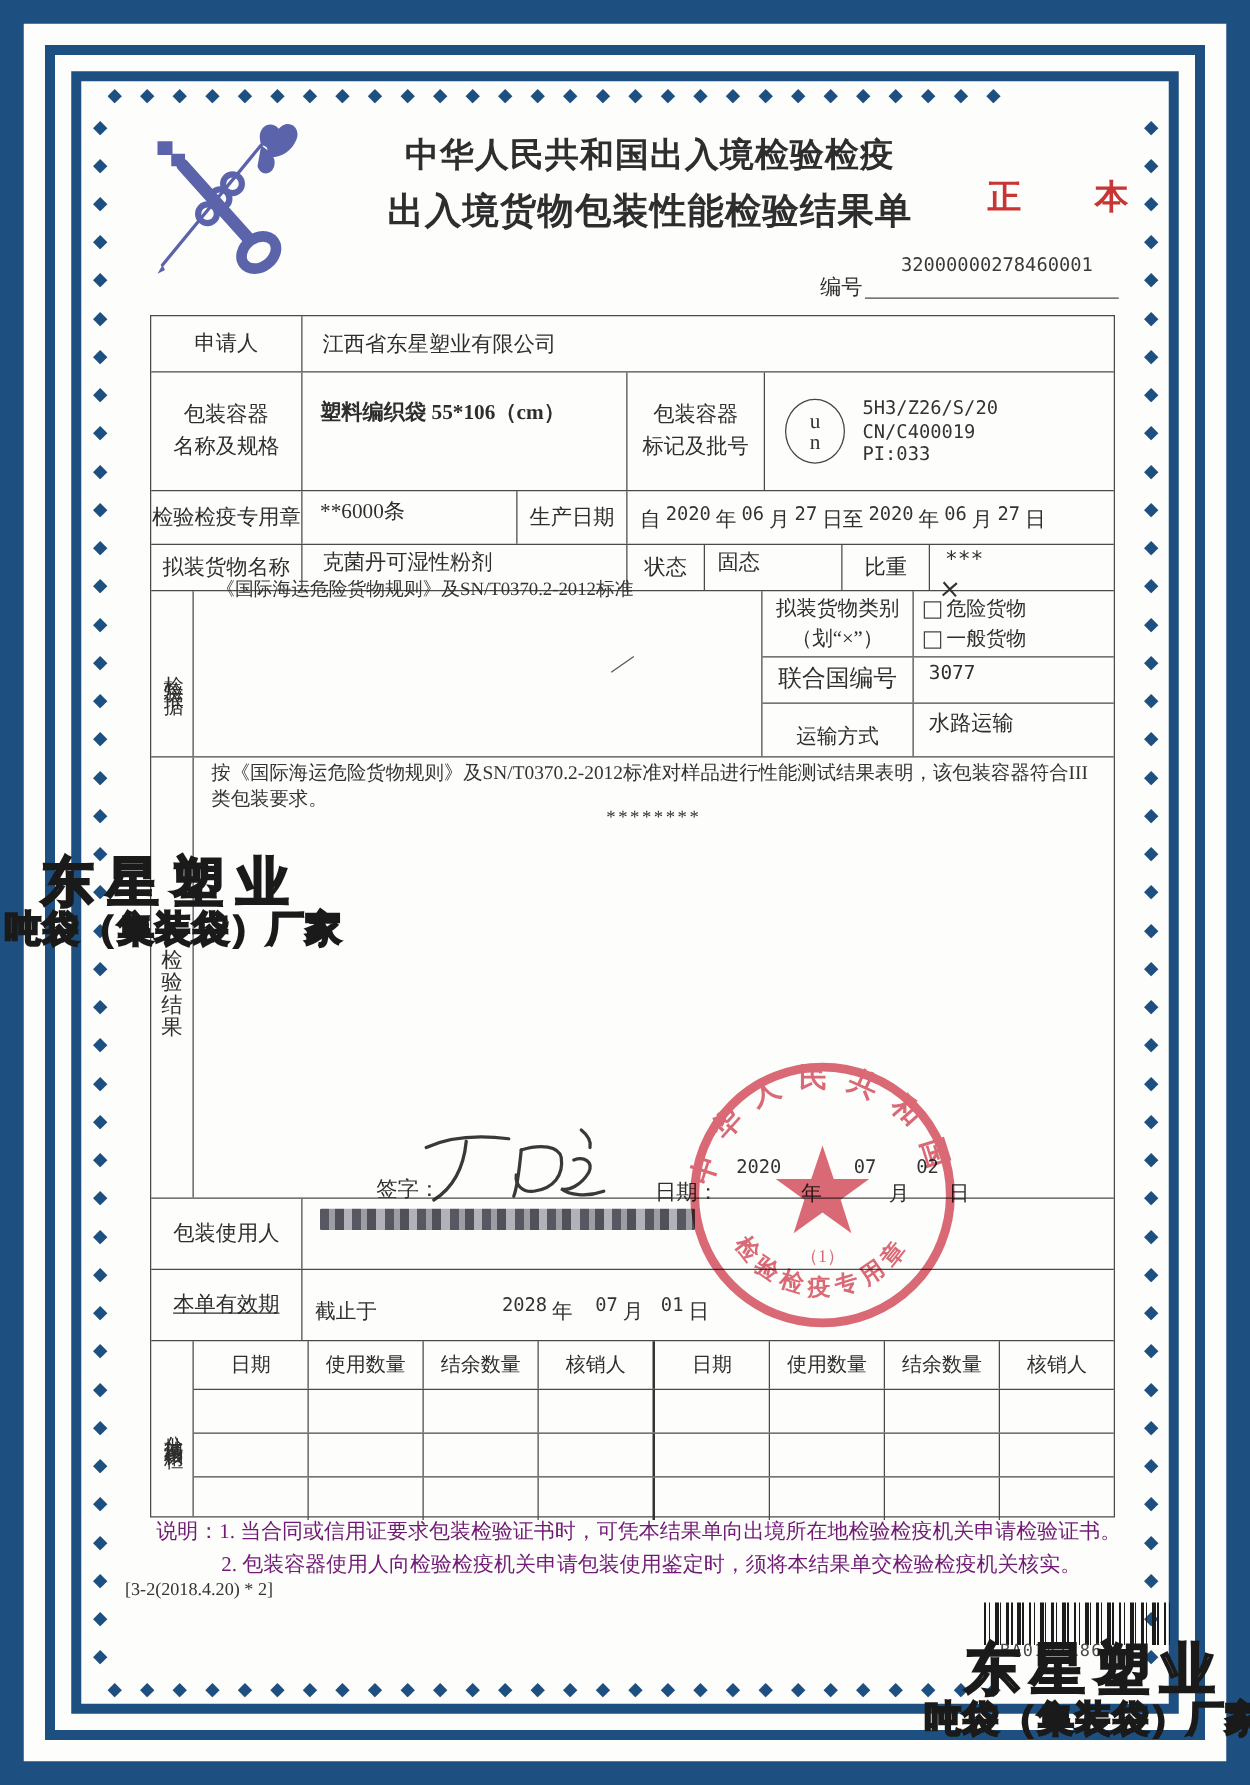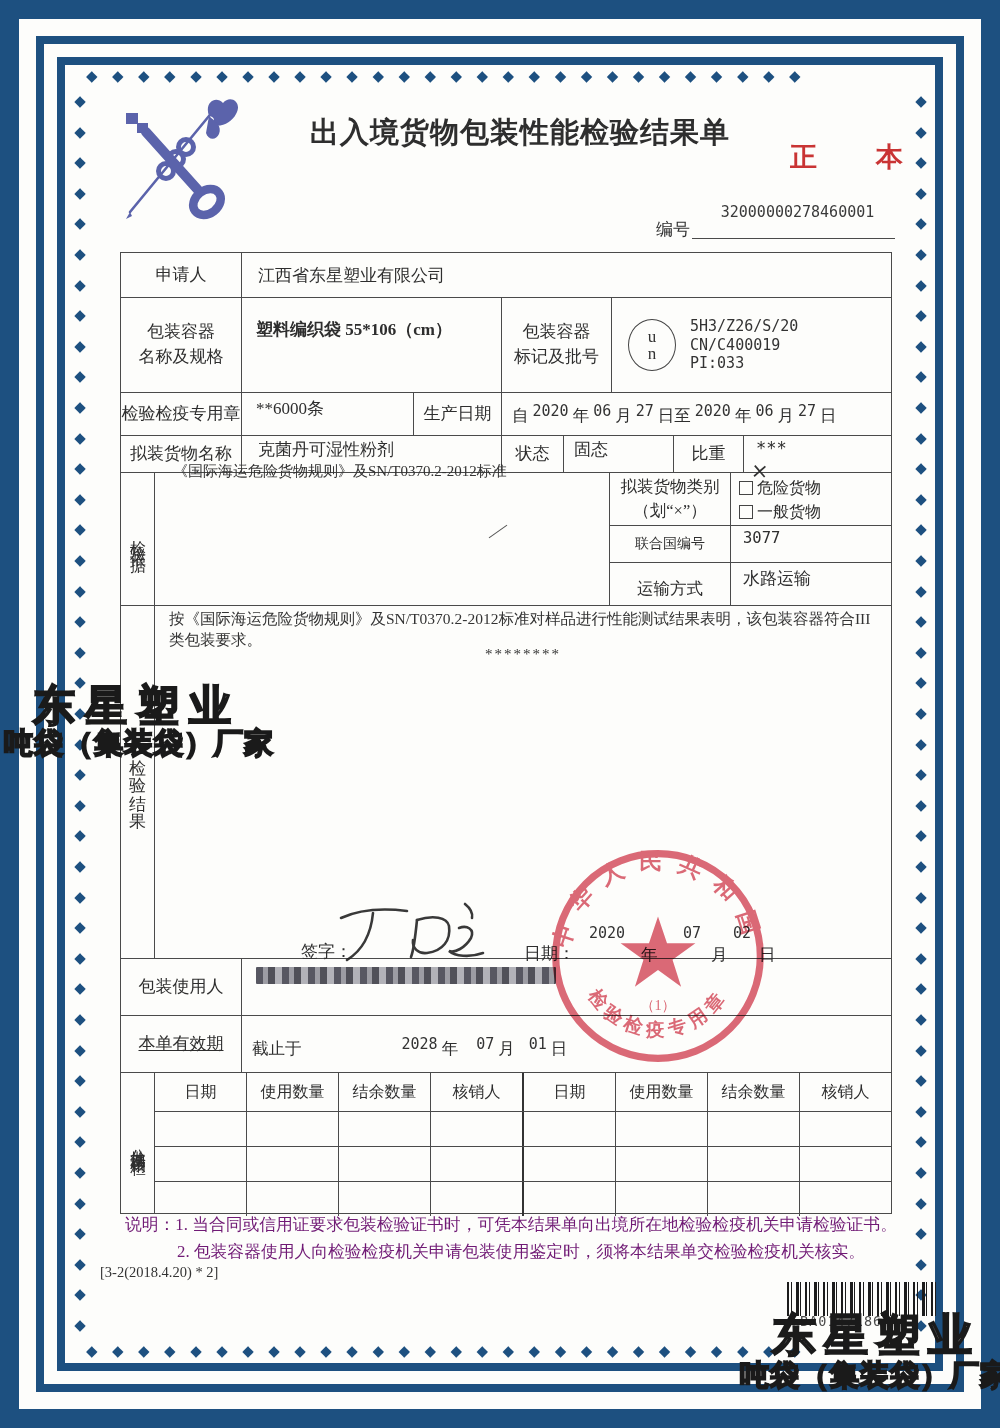--- a/index.html
+++ b/index.html
@@ -122,20 +122,21 @@
     <g fill="#5b63ab">
       <rect x="14" y="21" width="12" height="11"></rect>
       <rect x="25" y="31" width="11" height="10"></rect>
       <path d="M97,24 C92,10 104,3 111,11 C118,2 131,10 124,22 C120,30 110,36 100,33 C104,26 101,25 97,24 Z"></path>
       <path d="M97,24 C104,30 110,34 107,42 C104,49 96,48 94,41 Z"></path>
       <path d="M18,120 L14,127 L20,124 Z"></path>
     </g>
   </svg>
 
   <div class="titles">
+    <div class="title1">中华人民共和国出入境检验检疫</div>
     <div class="title2">出入境货物包装性能检验结果单</div>
   </div>
   <div class="copy-type">正 本</div>
   <div class="serial-num">32000000278460001</div>
   <div class="serial-label">编号</div>
   <div class="serial-line"></div>
 
   <div class="tbl">
 
     <div class="row first" style="height:44px;">
@@ -228,21 +229,21 @@
                 <span>危险货物</span>
               </div>
               <div class="chk">
                 <span class="box"></span>
                 <span>一般货物</span>
               </div>
             </div>
           </div>
         </div>
         <div class="subrow" style="height:36px;">
-          <div class="cell nb lbl" style="width:120px;font-size:14px;">联合国编号</div>
+          <div class="cell nb lbl" style="width:120px;font-size:19px;">联合国编号</div>
           <div class="cell" style="width:160px;">
             <div style="padding:3px 0 0 12px;font-family:'DejaVu Sans Mono',monospace;font-size:15.5px;">3077</div>
           </div>
         </div>
         <div class="subrow" style="height:42px;">
           <div class="cell nb lbl" style="width:120px;font-size:16.5px;justify-content:flex-end;padding-bottom:4px;">运输方式</div>
           <div class="cell" style="width:160px;">
             <div style="padding:4px 0 0 12px;">水路运输</div>
           </div>
         </div>

